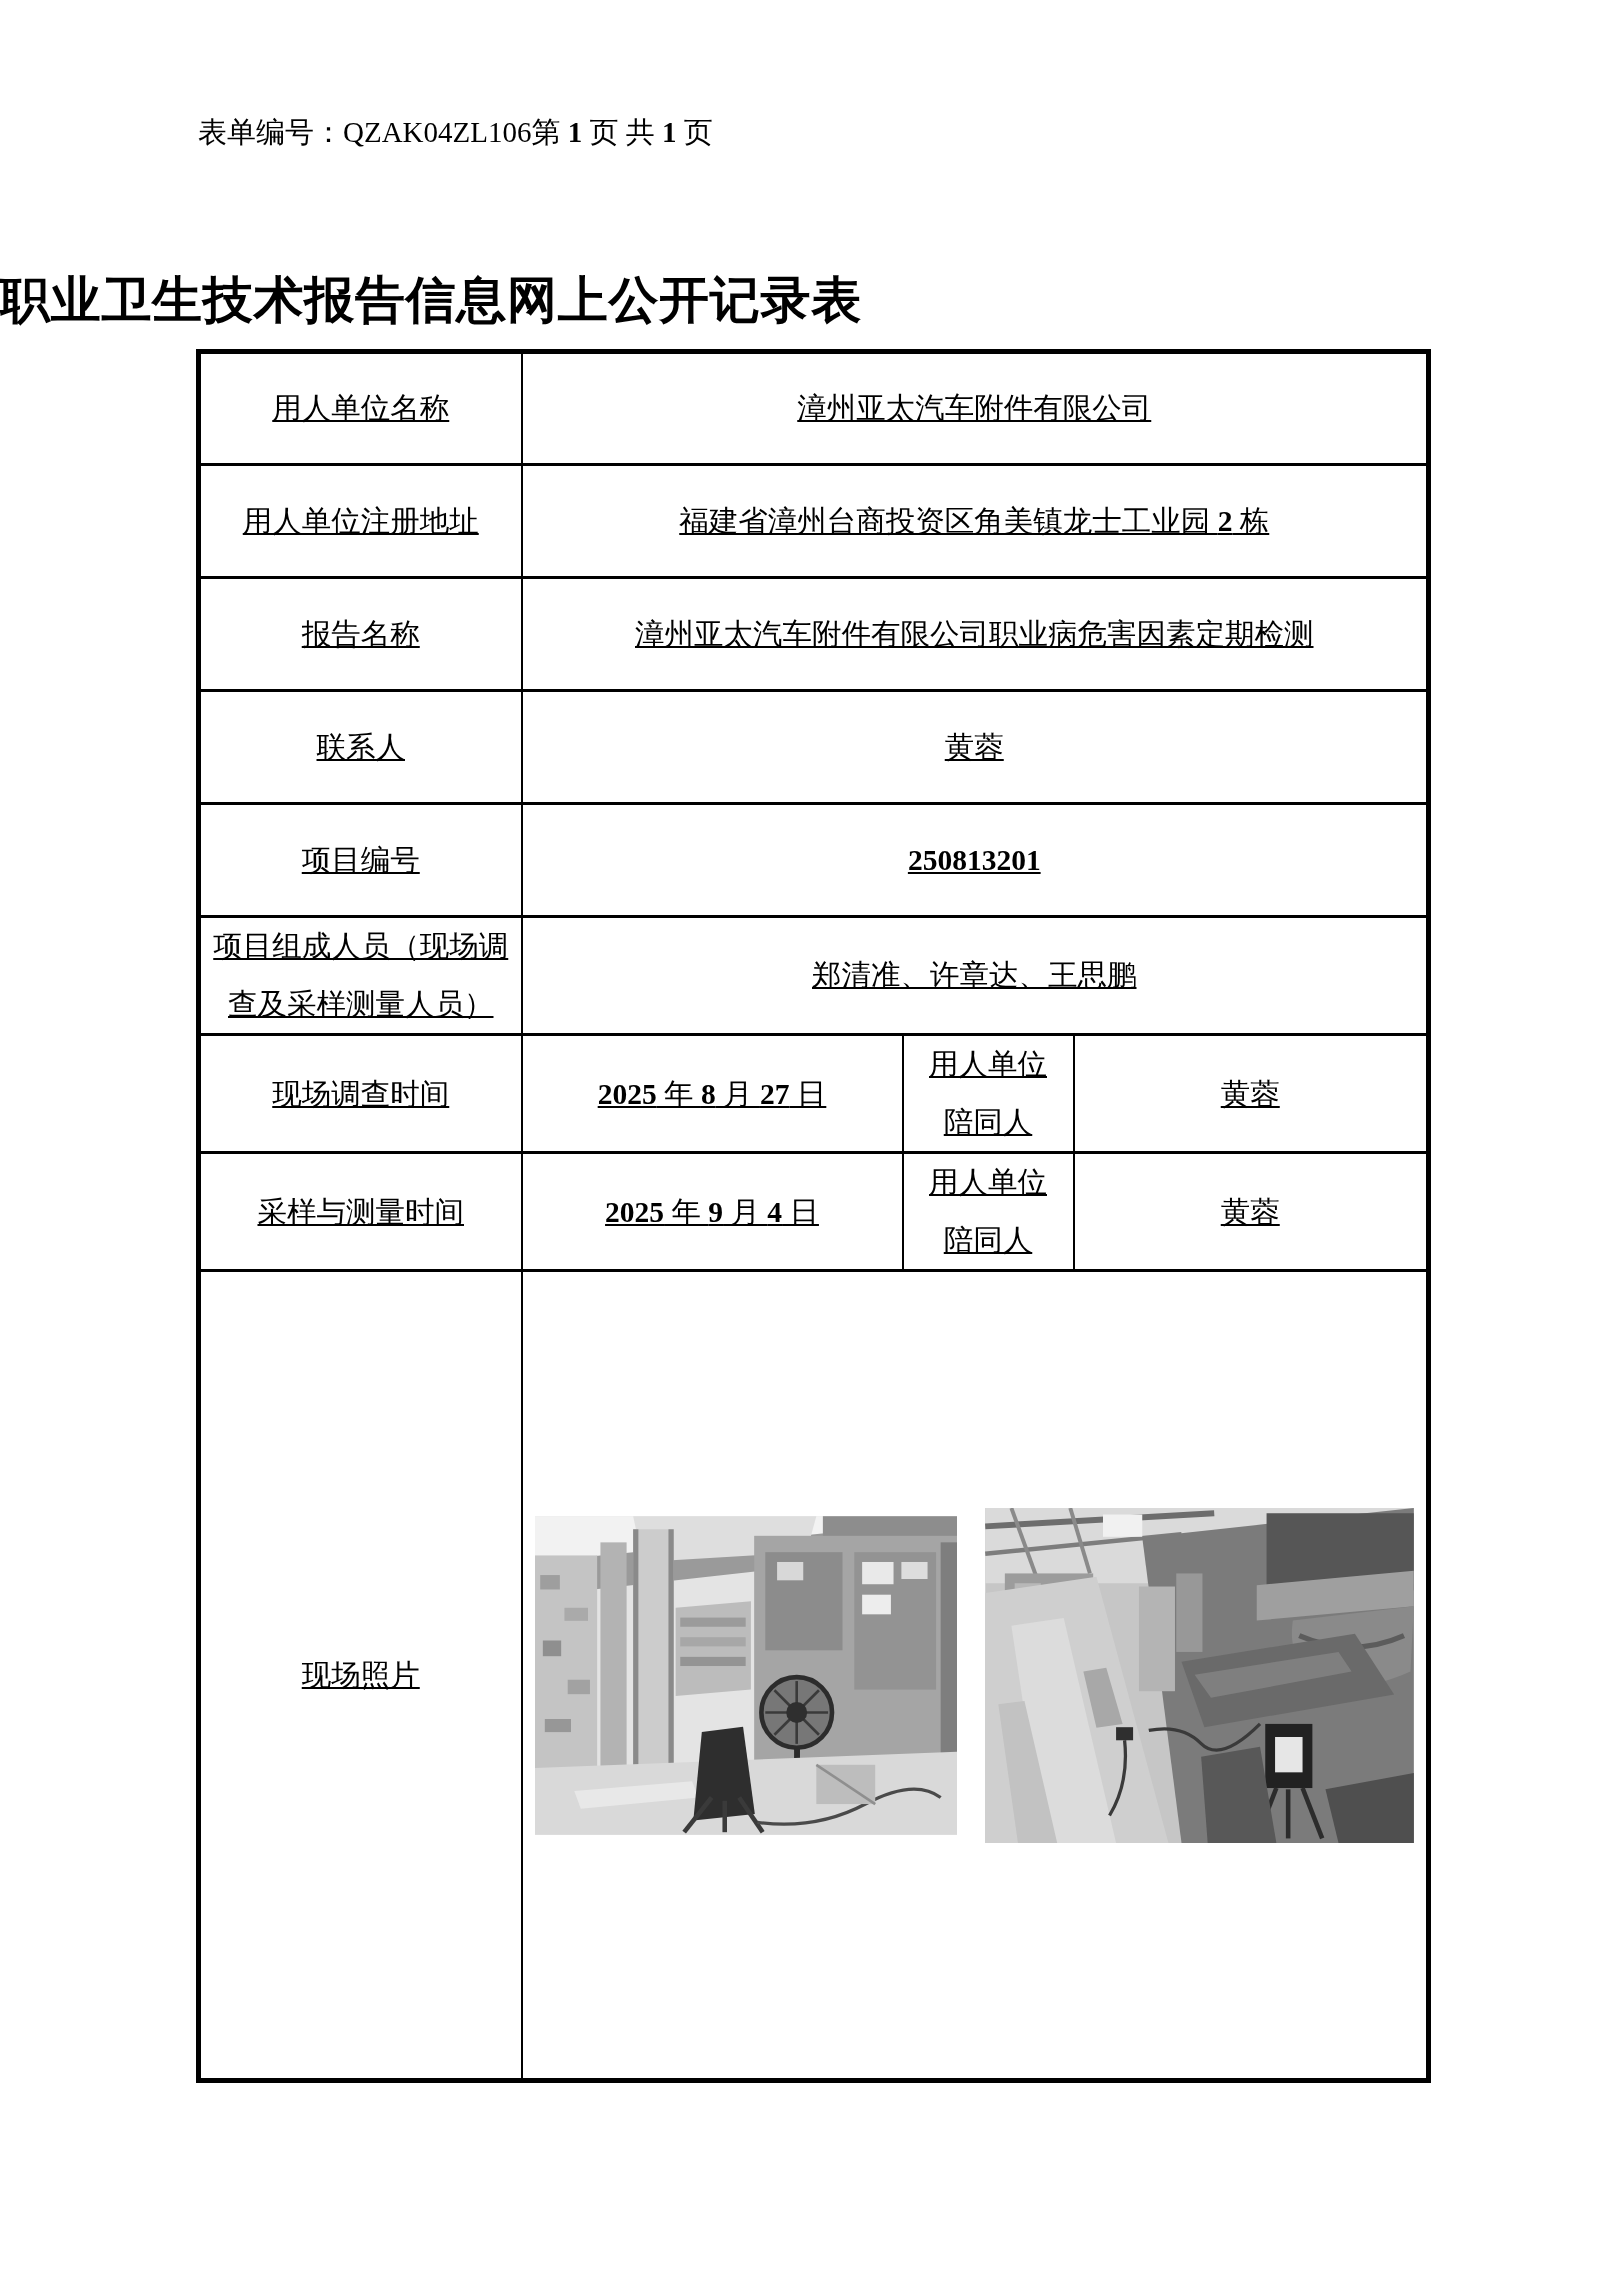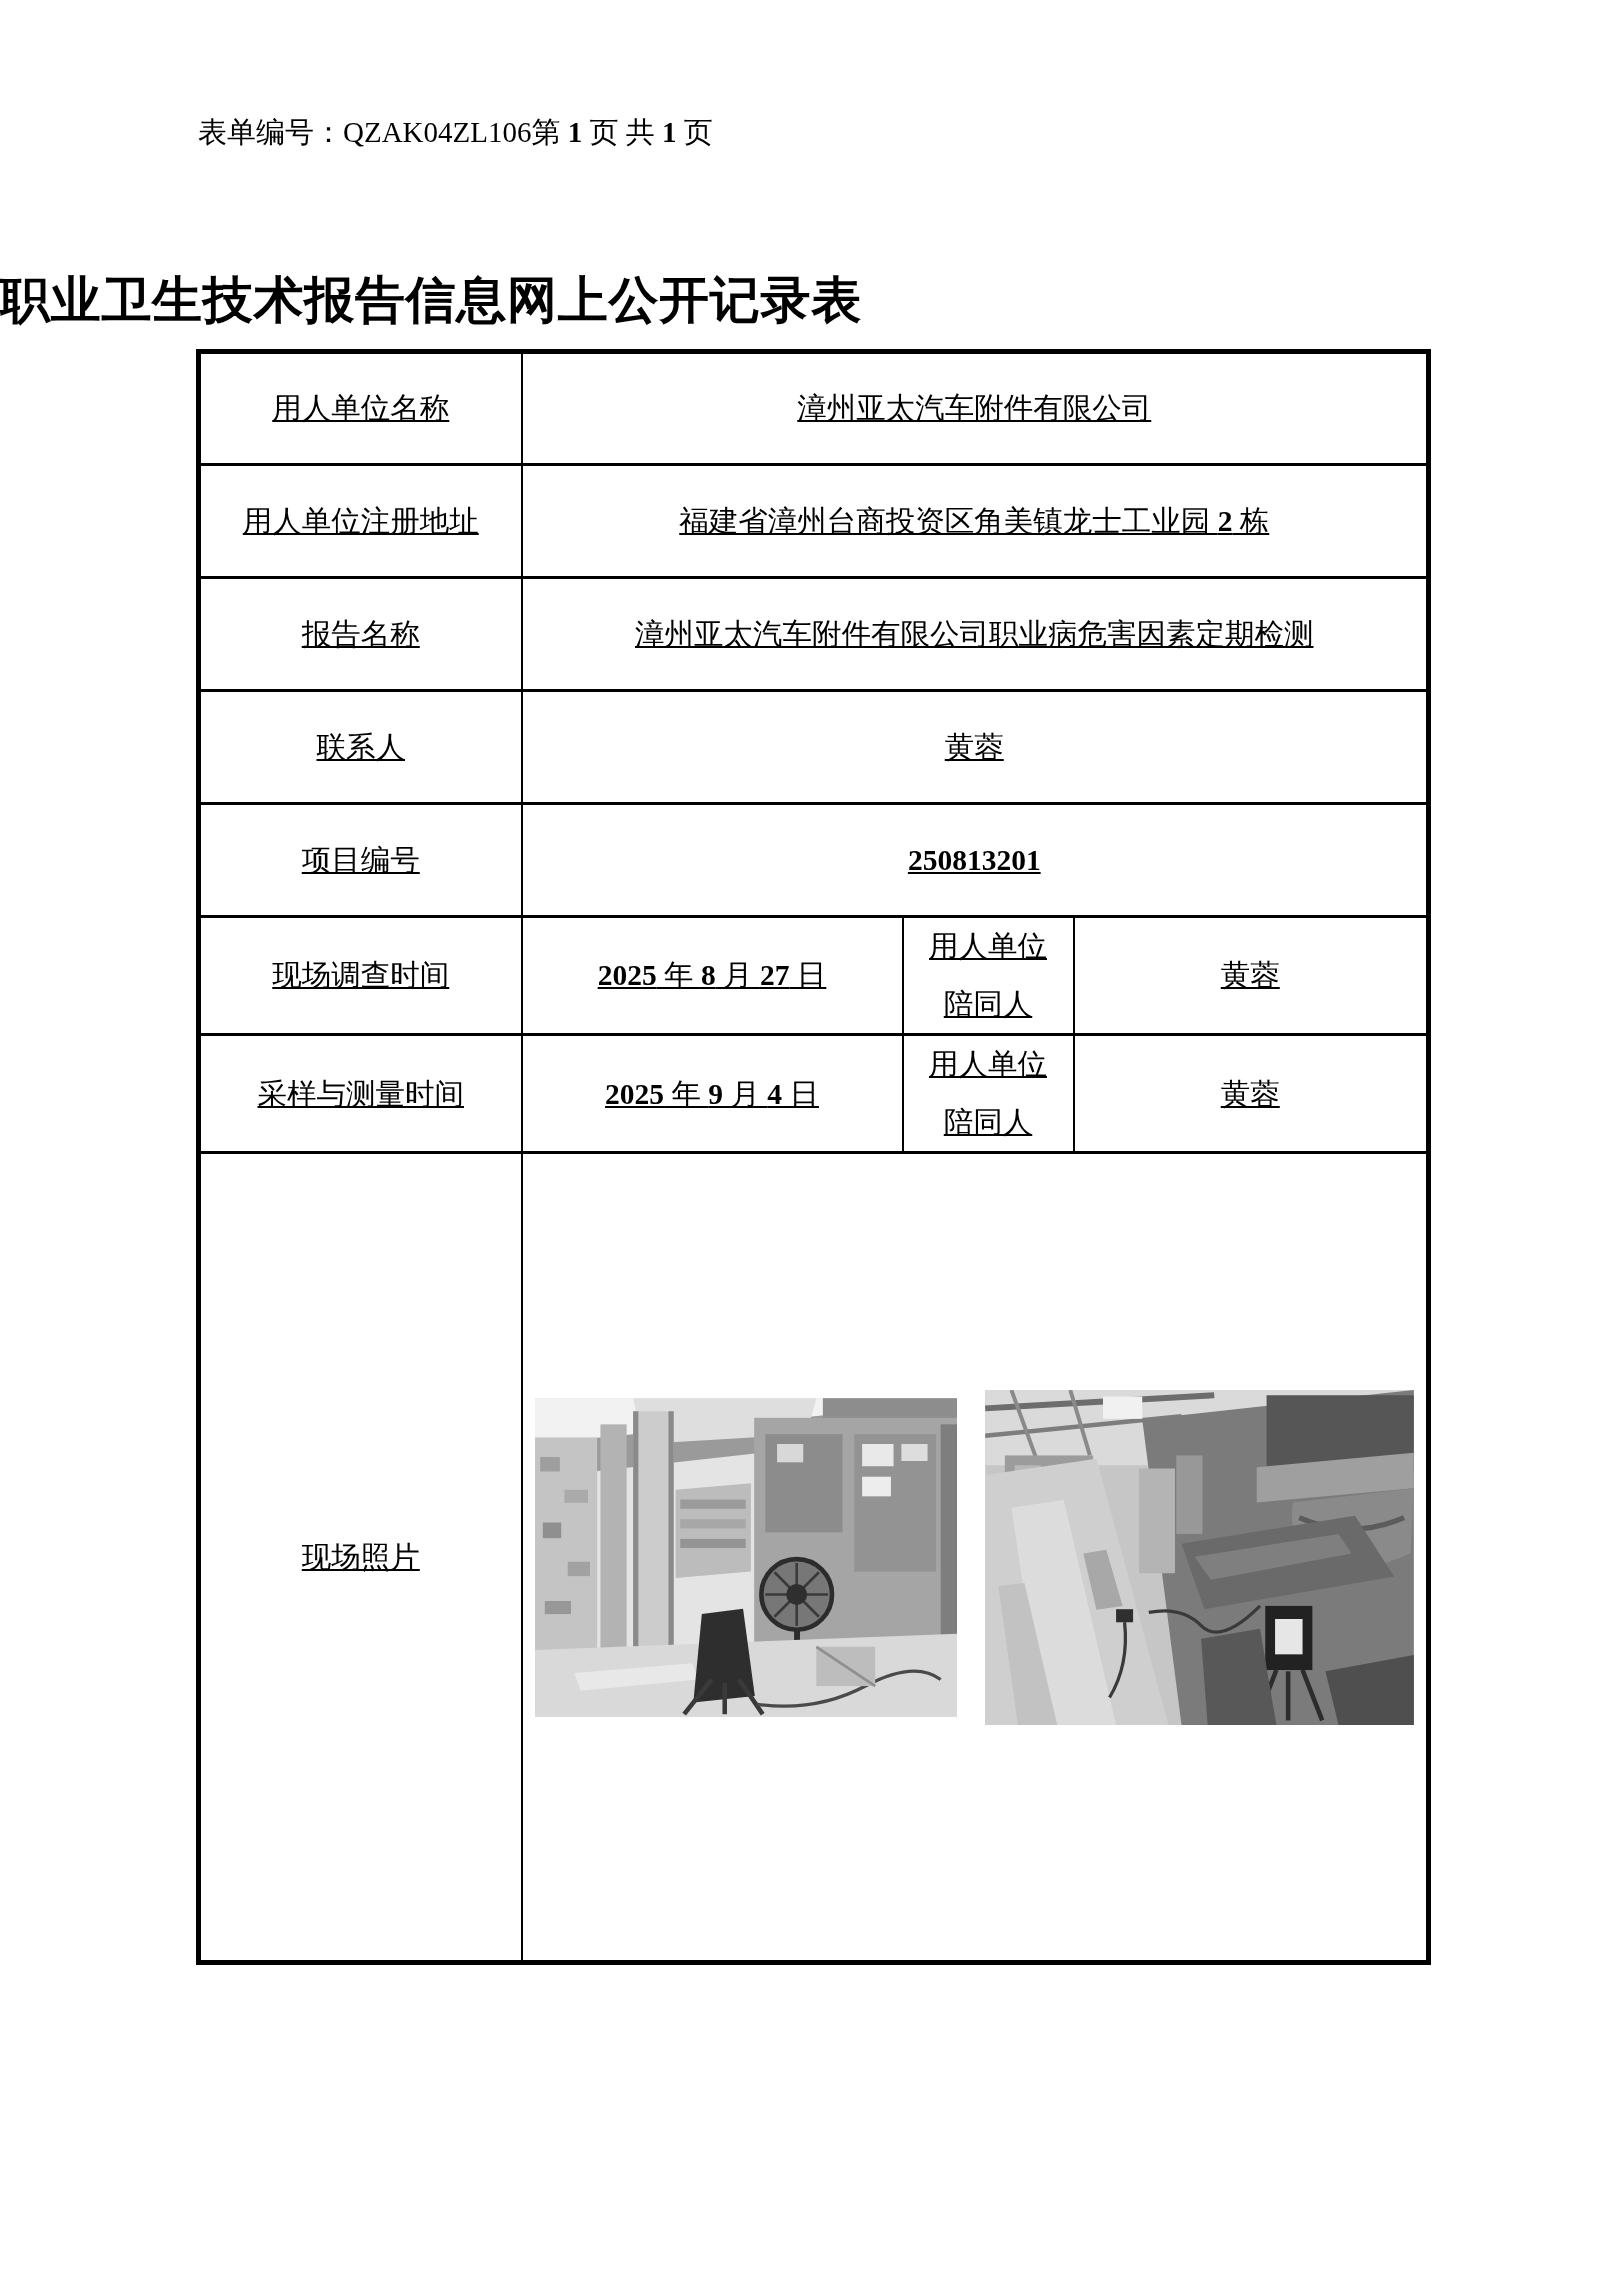--- a/index.html
+++ b/index.html
@@ -72,20 +72,27 @@
       <td>报告名称</td>
       <td colspan="3"><span>漳州亚太汽车附件有限公司职业病危害因素定期检测</span></td>
     </tr>
     <tr class="data-row">
       <td>联系人</td>
       <td colspan="3"><span>黄蓉</span></td>
     </tr>
     <tr class="data-row">
       <td>项目编号</td>
       <td colspan="3"><span class="seg-b">250813201</span></td>
+    </tr>
+    <tr class="data-row">
+      <td class="two-line">
+        <div>项目组成人员（现场调</div>
+        <div>查及采样测量人员）</div>
+      </td>
+      <td colspan="3"><span>郑清准、许章达、王思鹏</span></td>
     </tr>
     <tr class="data-row">
       <td>现场调查时间</td>
       <td><span class="seg-b">2025</span><span> 年 </span><span class="seg-b">8</span><span> 月 </span><span class="seg-b">27</span><span> 日</span></td>
       <td class="two-line">
         <div>用人单位</div>
         <div>陪同人</div>
       </td>
       <td>黄蓉</td>
     </tr>

